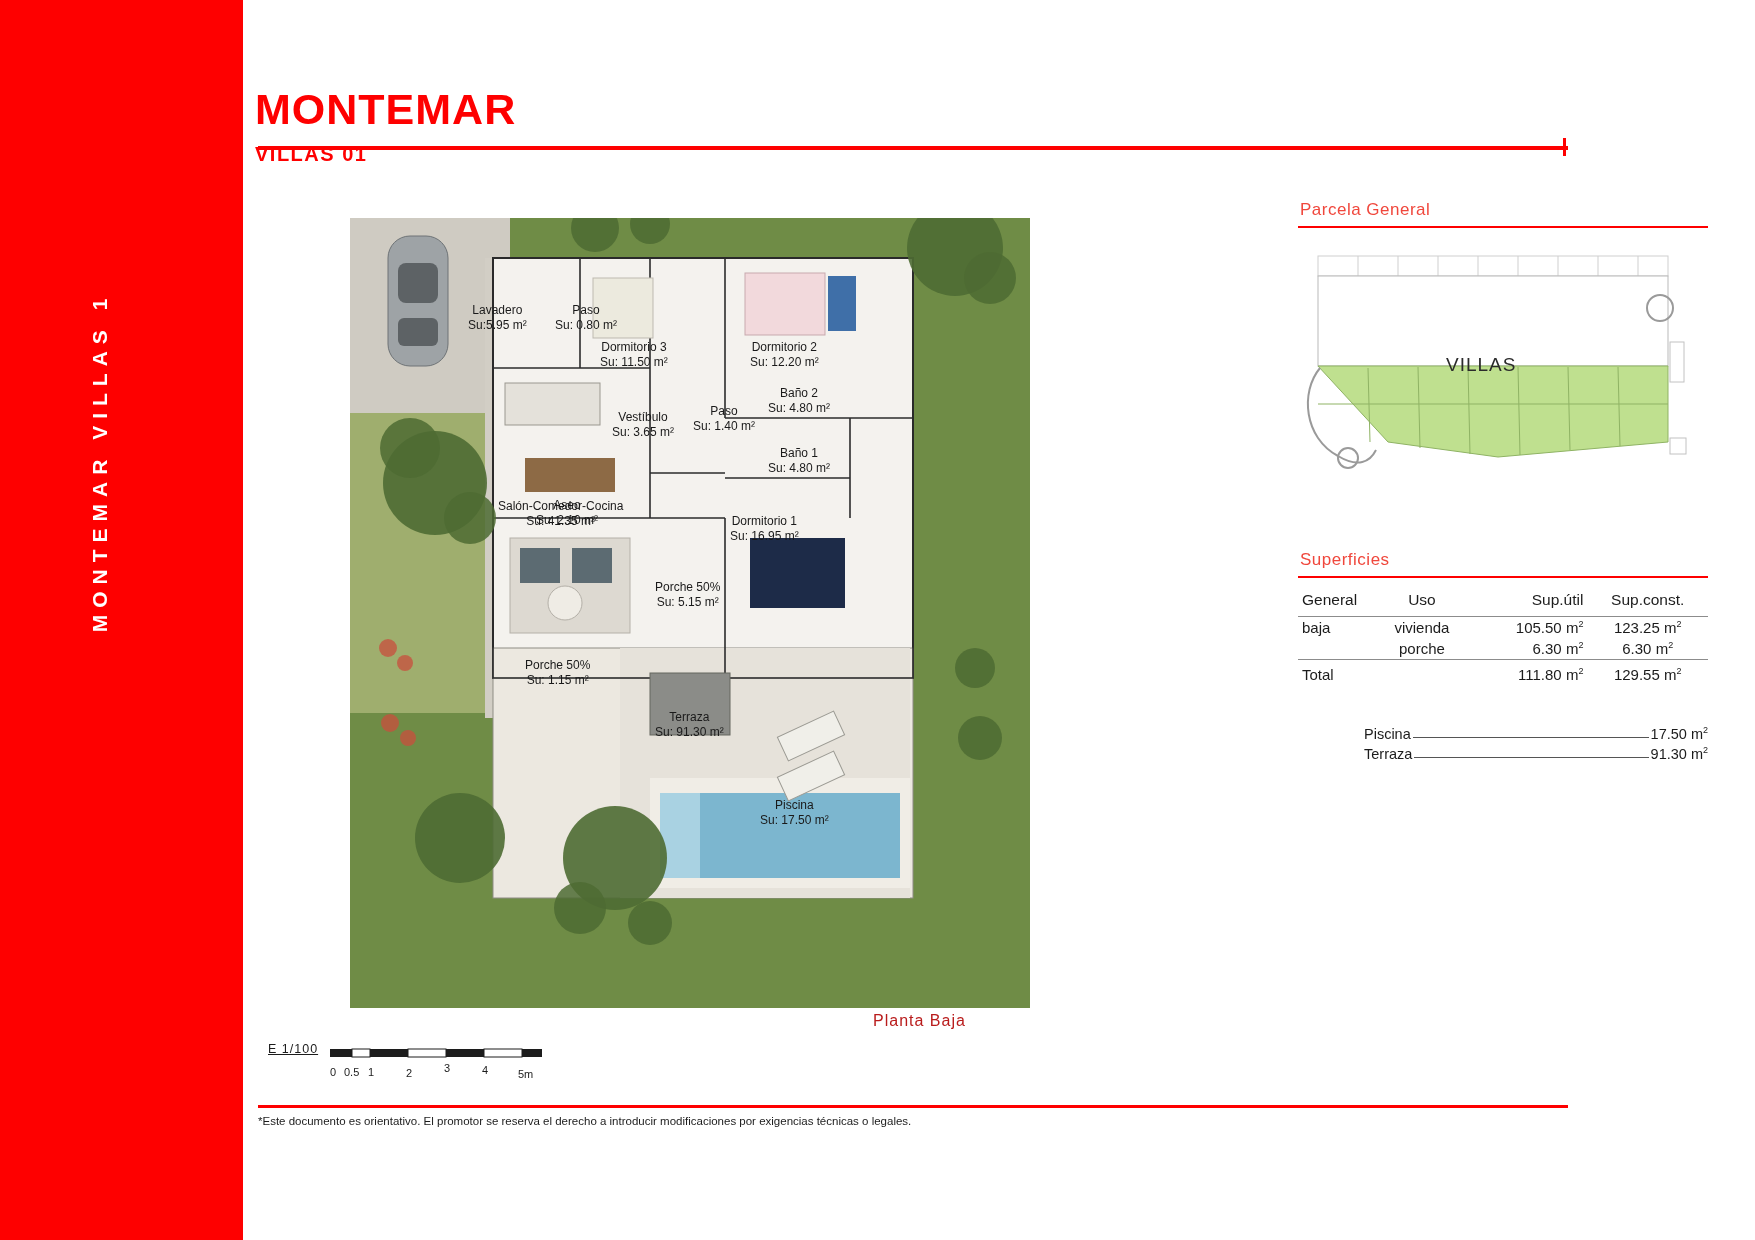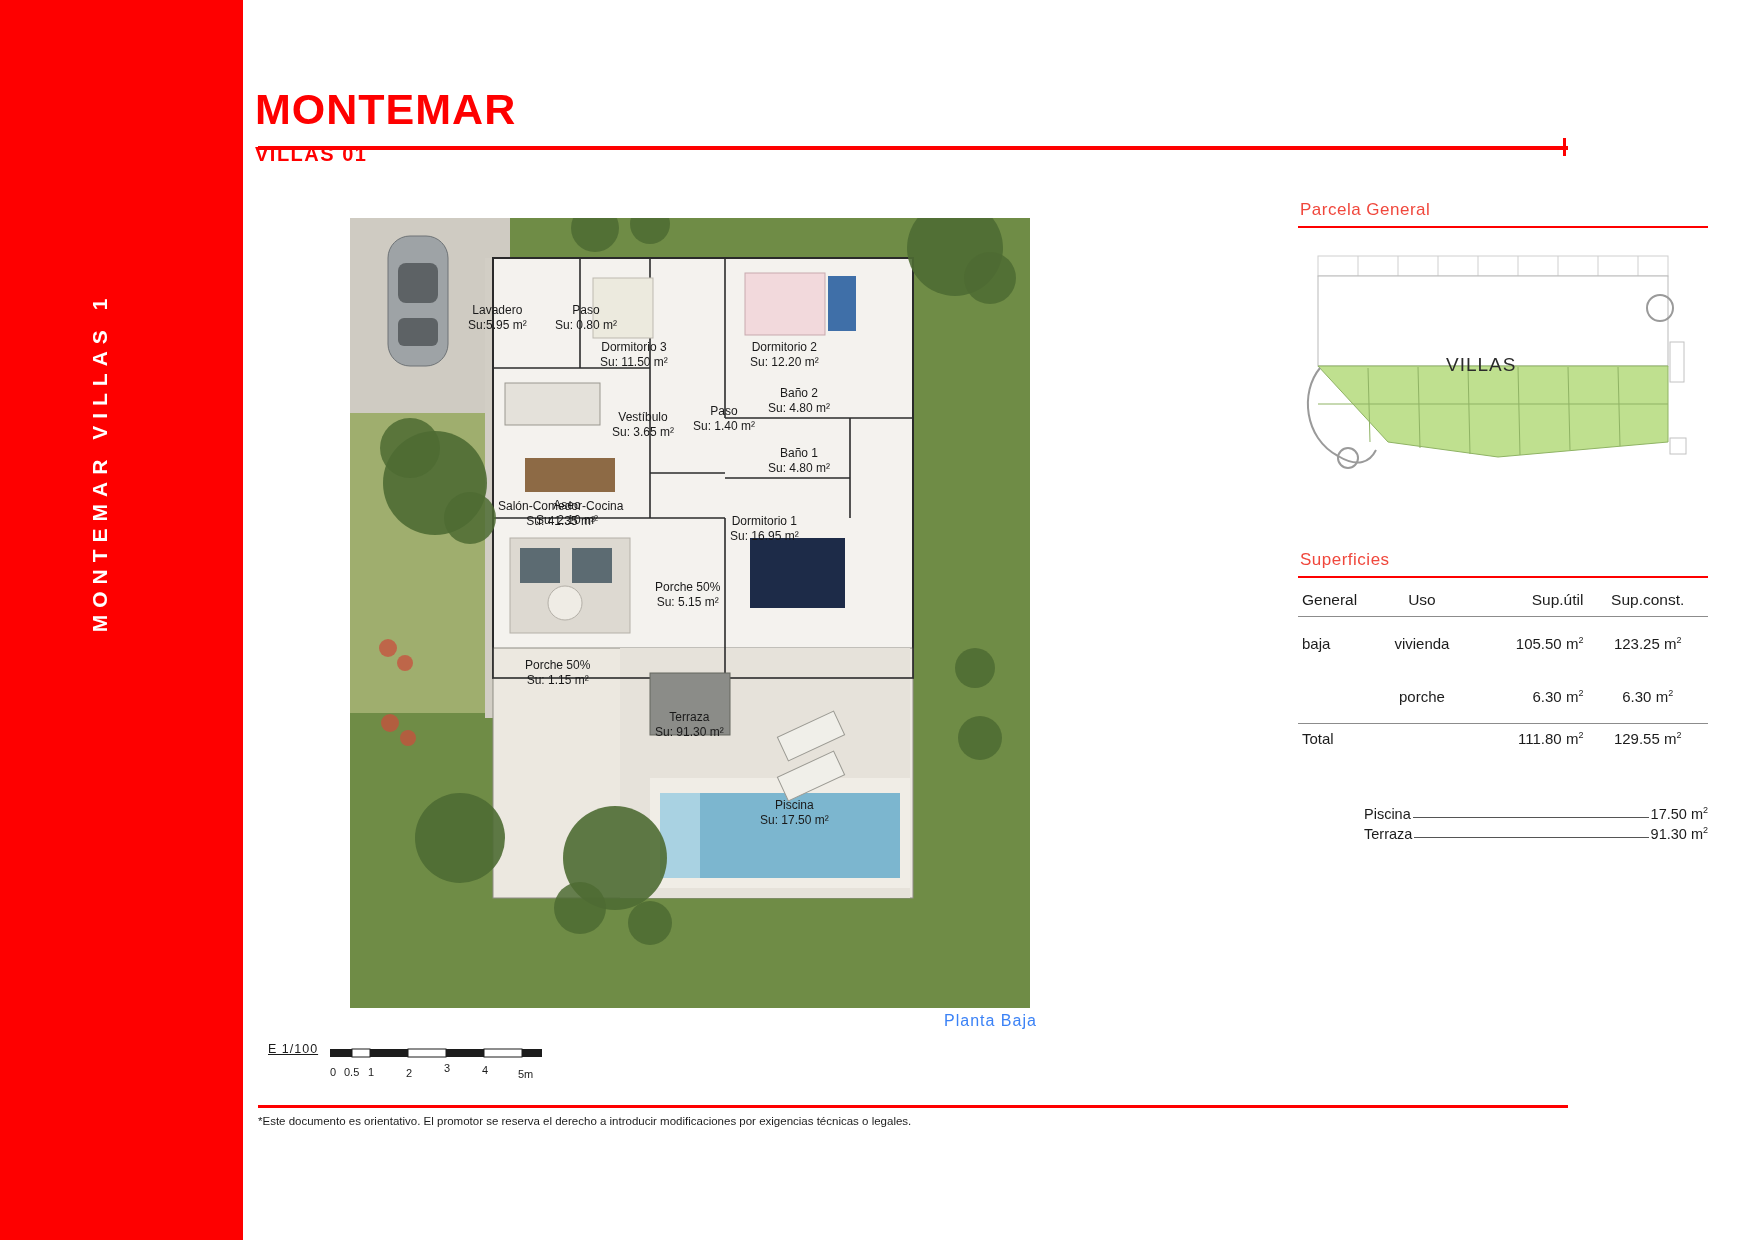--- a/index.html
+++ b/index.html
@@ -43,40 +43,40 @@
   
   .plot-wrap{position:relative;width:400px;height:250px;margin-top:14px;}
   .plot-svg{position:absolute;left:0;top:0;}
   .villas-text{
     position:absolute;left:148px;top:112px;font-size:19px;color:#2b2b2b;letter-spacing:1px;
   }
   
   .surfaces{margin-top:58px;}
   .tbl{width:100%;border-collapse:collapse;font-size:15px;color:#1c1c1c;margin-top:10px;}
   .tbl th{font-weight:normal;padding:3px 4px 7px 4px;font-size:15.5px;}
-  .tbl td{padding:18px 4px;}
+  .tbl td{padding:2px 4px;}
   .c-planta{width:70px;text-align:left;padding-left:16px;}
   .c-uso{width:95px;text-align:center;}
   .c-util{width:120px;text-align:right;}
   .c-const{width:120px;text-align:center;}
   .rule-thin{border-top:1px solid #8c8c8c;}
   .total-row td{padding-top:6px;}
   sup{font-size:9px;}
   .extras{margin-top:40px;font-size:14.5px;color:#1c1c1c;padding-left:66px;}
   .extra-line{display:flex;align-items:flex-end;margin-bottom:3px;}
   .extra-label{white-space:nowrap;}
   .extra-dots{flex:1;border-bottom:1px solid #555;margin:0 2px 4px 2px;height:9px;}
   .extra-val{white-space:nowrap;}
   
   .plan{
     position:absolute;left:350px;top:218px;width:680px;height:790px;
     background:#e9e6df;
   }
   .plan-caption{
-    position:absolute;left:944px;top:1012px;font-size:16px;color:#3b82f6;letter-spacing:1px;
+    position:absolute;left:873px;top:1012px;font-size:16px;color:#b91c1c;letter-spacing:1px;
   }
   
   .scale{position:absolute;left:268px;top:1042px;width:300px;font-size:11.5px;color:#1c1c1c;}
   .scale-label{position:absolute;left:0;top:0;letter-spacing:1px;font-size:12.5px;text-decoration:underline;}
   .scale-bar{position:absolute;left:62px;top:4px;}
   .scale-ticks{position:absolute;left:52px;top:22px;width:250px;height:14px;}
   .scale-ticks span{position:absolute;font-size:11px;}
   
   .footer-rule{position:absolute;left:258px;top:1105px;width:1310px;height:3px;background:#fe0000;}
   .footer-note{position:absolute;left:258px;top:1115px;font-size:11.5px;color:#1c1c1c;}

